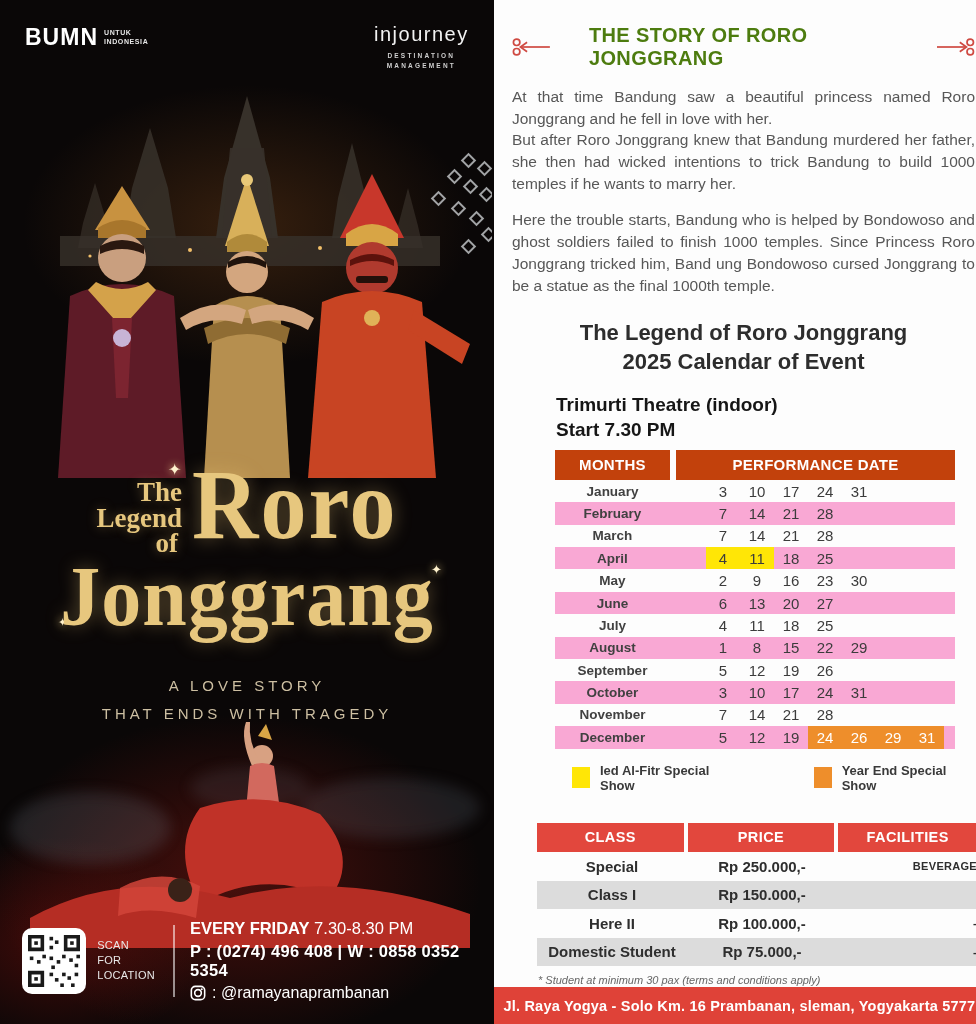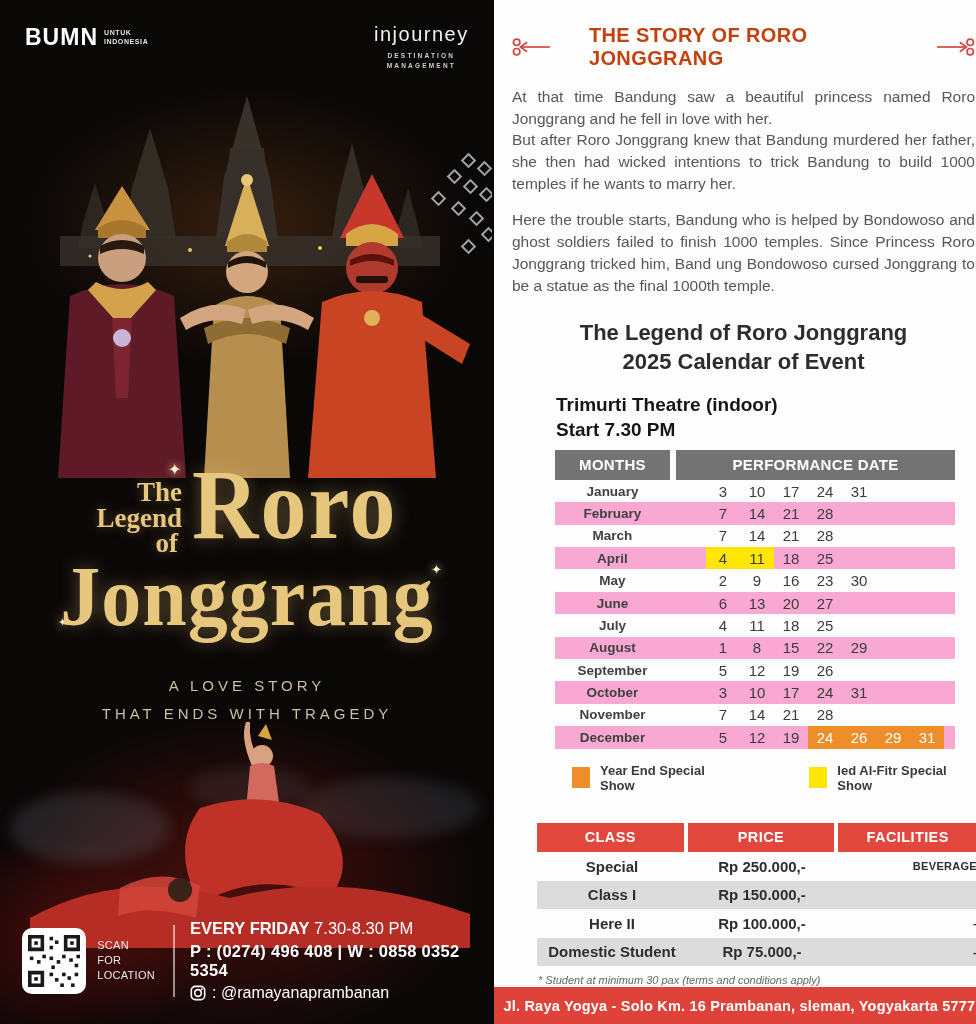--- a/index.html
+++ b/index.html
@@ -47,30 +47,30 @@
   .info-divider { width:2px; height:72px; background:rgba(255,255,255,.55); margin:0 15px 0 18px; }
   .info-lines { color:#fff; }
   .info-line1 { font-size:16.5px; margin-bottom:4px; }
   .info-line1 b { font-weight:bold; }
   .info-line2 { font-size:16.5px; font-weight:bold; letter-spacing:.3px; margin-bottom:4px; }
   .info-line3 { font-size:16px; display:flex; align-items:center; gap:6px; }
 
   
   .content { flex:1; background:#fdfdfd; position:relative; padding:24px 16px 0 16px; }
   .story-heading { display:flex; align-items:center; justify-content:center; gap:7px; margin-bottom:16px; }
-  .story-heading-text { color:#c2410c; font-size:20px; font-weight:bold; letter-spacing:.4px;margin-left:32px; }
+  .story-heading-text { color:#4d7c0f; font-size:20px; font-weight:bold; letter-spacing:.4px;margin-left:32px; }
   .para { color:#575757; font-size:15.5px; line-height:1.4; text-align:justify; padding:0 2px; }
   .para + .para.gap { margin-top:15px; }
 
   .cal-title { text-align:center; margin-top:22px; color:#2d2d2d; font-weight:bold; font-size:22px; line-height:1.32; }
   .venue { margin:17px 0 8px 46px; color:#161616; font-weight:bold; font-size:19px; line-height:1.28; }
 
   .cal-table { width:400px; margin-left:45px; }
   .cal-head { display:flex; gap:6px; }
-  .cal-head-cell { background:#737373; color:#fff; font-weight:bold; font-size:15px; height:30px; display:flex; align-items:center; justify-content:center; letter-spacing:.3px; }
+  .cal-head-cell { background:#c2410c; color:#fff; font-weight:bold; font-size:15px; height:30px; display:flex; align-items:center; justify-content:center; letter-spacing:.3px; }
   .cal-head-months { width:115px; }
   .cal-head-dates { flex:1; }
   .cal-row { display:flex; align-items:center; height:22.4px; }
   .cal-row.striped { background:#f9a8d4; }
   .cal-month { width:115px; text-align:center; font-size:13.5px; font-weight:bold; color:#414141; }
   .cal-dates { display:flex; align-items:center; padding-left:36px; height:100%; }
   .cal-date { width:34px; text-align:center; font-size:15px; color:#3c3c3c; }
   .hl { display:flex; align-items:center; align-self:stretch; }
   .hl-yellow { background:#ffe606; }
   .hl-orange { background:#ee8e2b; }
@@ -439,26 +439,26 @@
                 <span class="cal-date">29</span>
                 <span class="cal-date">31</span>
               </span>
             </div>
           </div>
         </div>
     </div>
 
     <div class="legend" id="legend">
         <div class="legend-item">
+          <span class="legend-swatch" style="background: rgb(255, 230, 6);"></span>
+          <span class="legend-label">Ied Al-Fitr Special Show</span>
+        </div>
+        <div class="legend-item">
           <span class="legend-swatch" style="background: rgb(238, 142, 43);"></span>
           <span class="legend-label">Year End Special Show</span>
-        </div>
-        <div class="legend-item">
-          <span class="legend-swatch" style="background: rgb(255, 230, 6);"></span>
-          <span class="legend-label">Ied Al-Fitr Special Show</span>
         </div>
       </div>
 
     <div class="price-table">
       <div class="price-head">
         <div class="price-head-cell ph-class">CLASS</div>
         <div class="price-head-cell ph-price">PRICE</div>
         <div class="price-head-cell ph-fac">FACILITIES</div>
       </div>
       <div id="price-rows">

